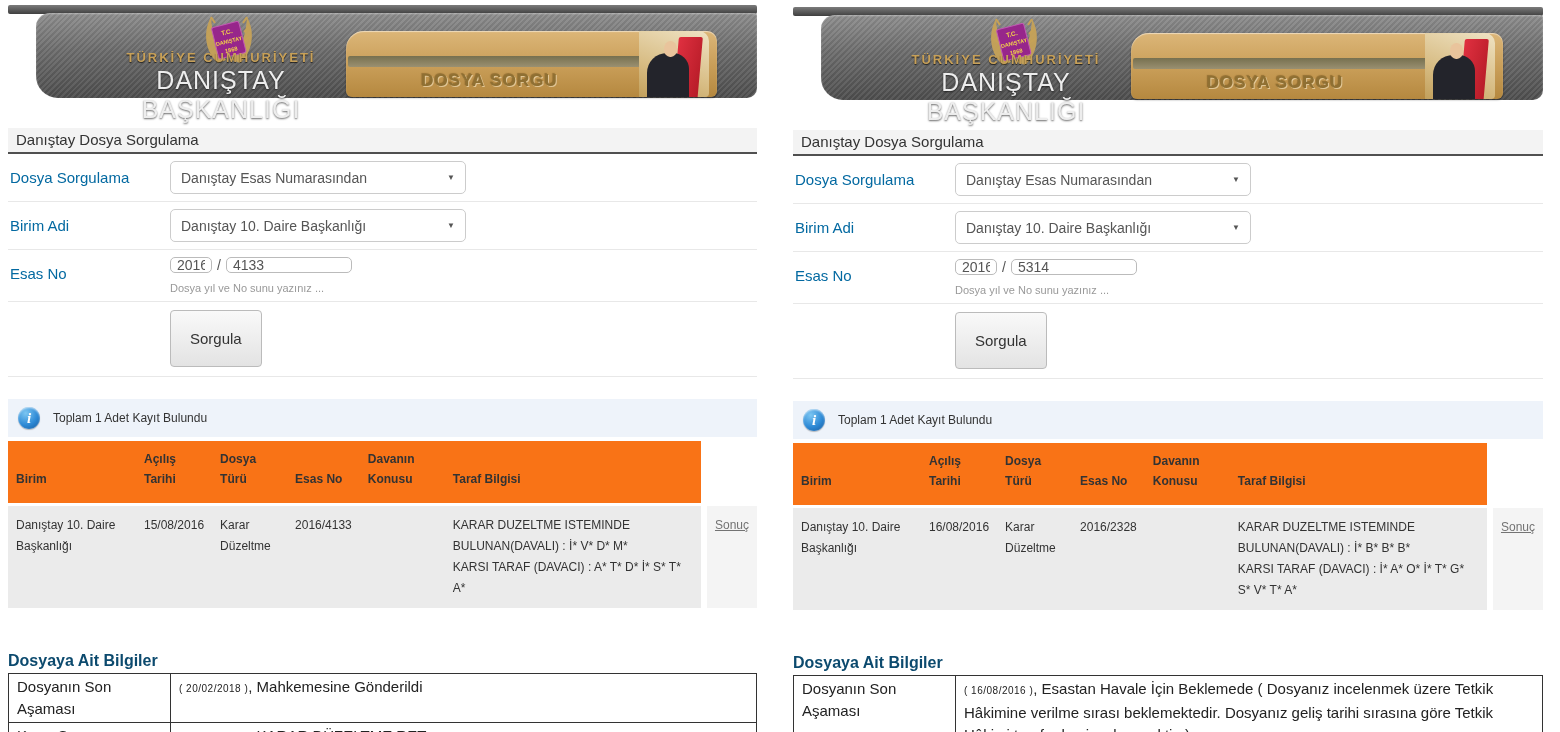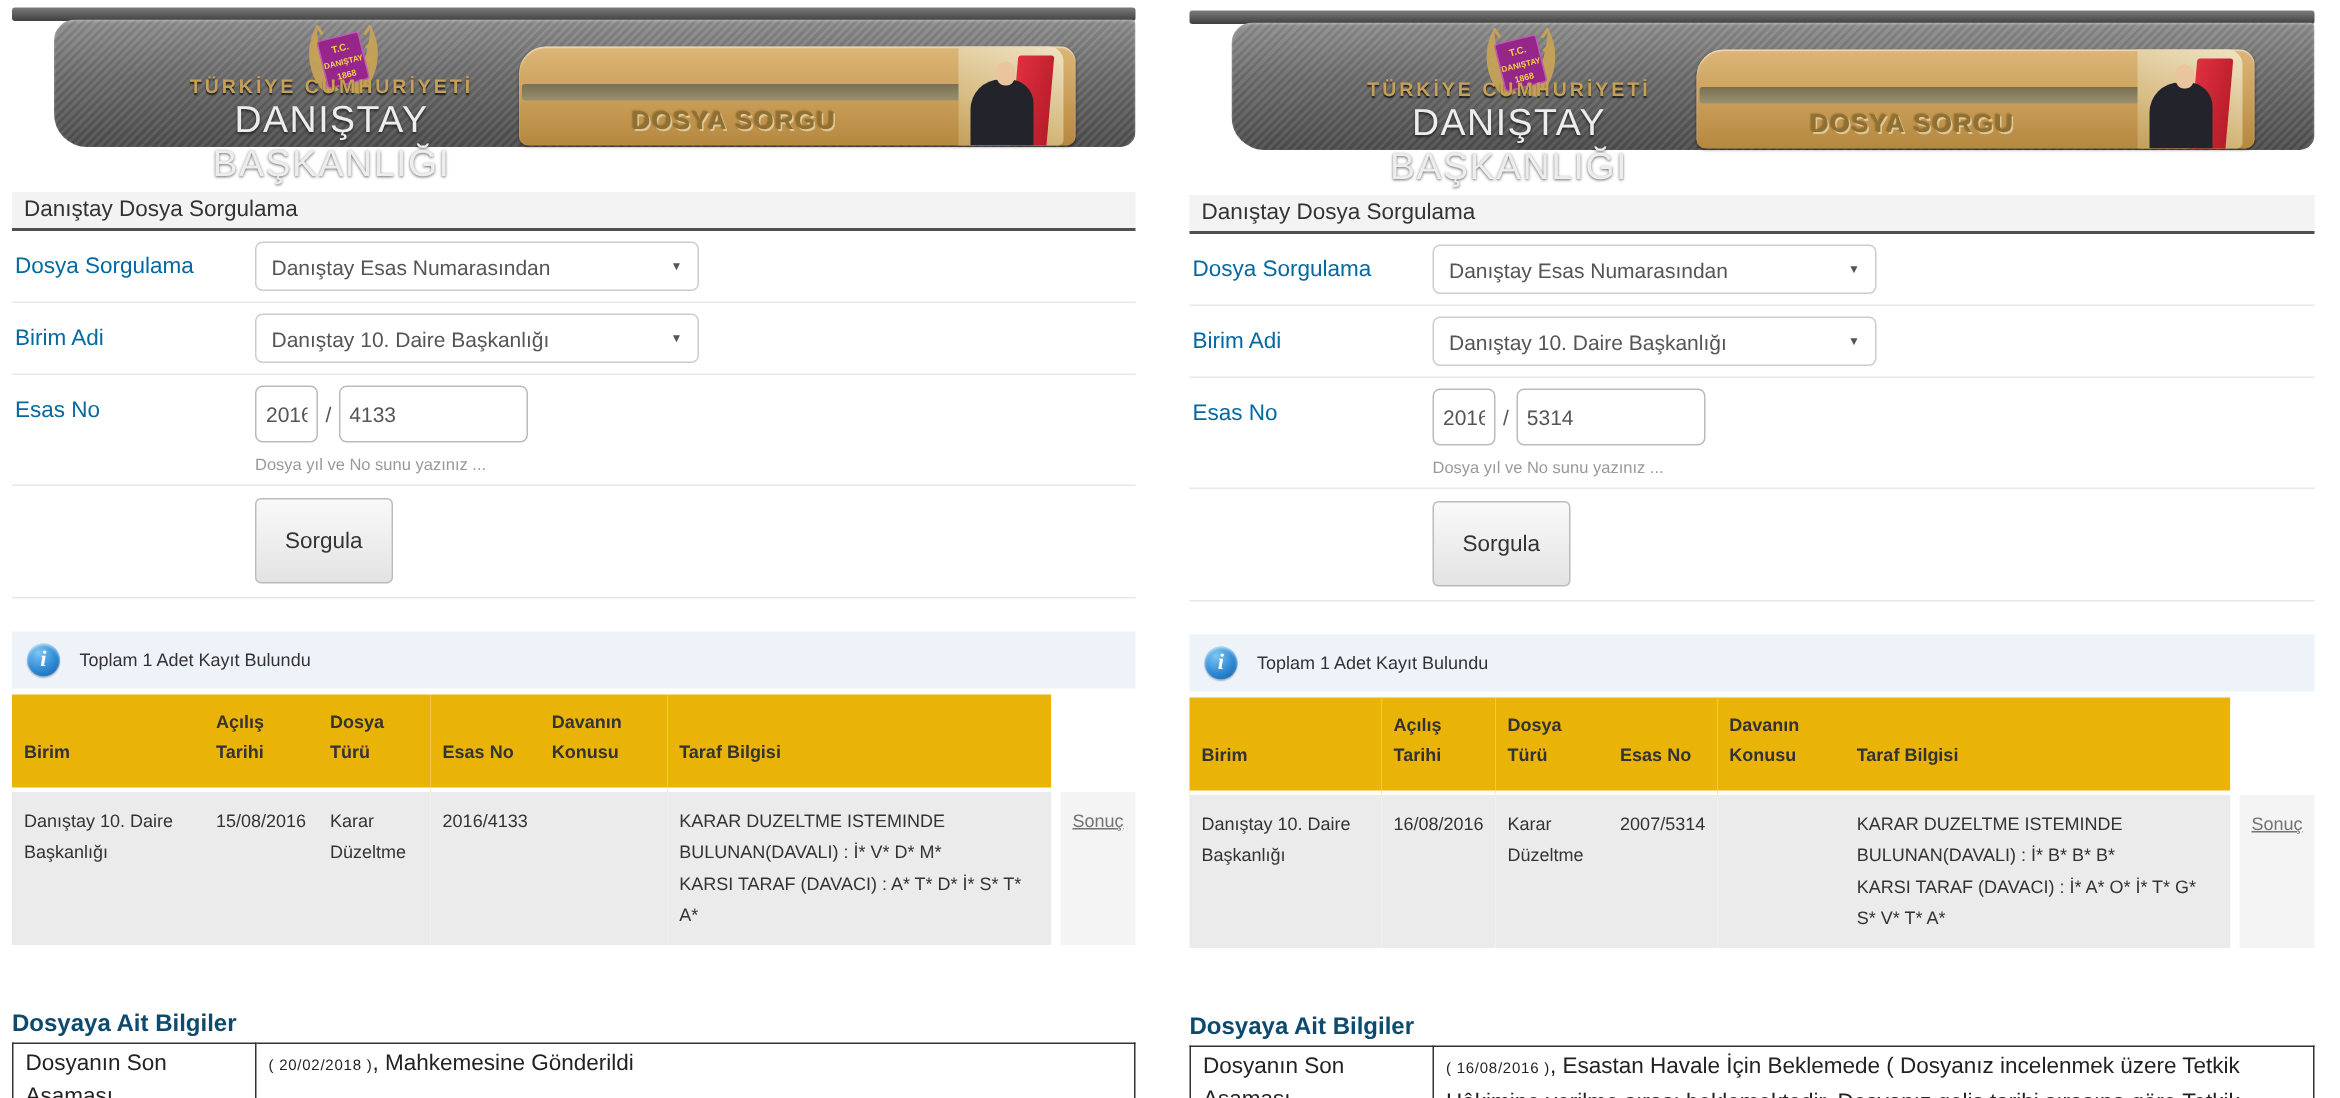--- a/index.html
+++ b/index.html
@@ -83,21 +83,21 @@
   .form-row:last-of-type { }
   .form-label { width:162px; padding:8px 0 0 2px; font-size:15px; color:#0369a1; flex:0 0 162px; }
   .select-box {
     width:296px; height:33px; border:1px solid #ccc; border-radius:5px; background:#fff;
     display:flex; align-items:center; justify-content:space-between;
     padding:0 10px; font-size:14px; color:#555; cursor:pointer;
   }
   .caret { font-size:8px; color:#555; }
   .esas-wrap { display:flex; flex-wrap:wrap; align-items:center; }
   .input {
-    height:38px; border:1px solid #bbb; border-radius:5px; padding:0 6px;
+    height:16px; border:1px solid #bbb; border-radius:5px; padding:0 6px;
     font-size:14px; color:#555; font-family:"Liberation Sans",sans-serif;
   }
   .input.year { width:42px; }
   .input.num  { width:126px; }
   .slash { margin:0 5px; color:#555; font-size:14px; }
   .hint { flex-basis:100%; margin-top:9px; font-size:11px; color:#999; }
   .submit-row { padding:8px 0 9px 162px; border-bottom:1px solid #e8e8e8; }
   .btn {
     background:linear-gradient(#f9f9f9,#e3e3e3); border:1px solid #bbb; border-radius:4px;
     padding:19px 19px; font-size:15px; color:#333; cursor:pointer;
@@ -111,21 +111,21 @@
   }
   .info-icon {
     width:22px; height:22px; border-radius:50%; flex:0 0 22px;
     background:radial-gradient(circle at 35% 28%, #7cc6f2 0%, #2e8ad6 55%, #15589c 100%);
     color:#fff; font-family:"Liberation Serif",serif; font-style:italic; font-weight:bold;
     display:flex; align-items:center; justify-content:center; font-size:15px;
     box-shadow:inset 0 1px 2px rgba(255,255,255,.7), 0 1px 1px rgba(0,0,0,.25);
   }
   table.results { width:100%; border-collapse:separate; border-spacing:0; margin-top:4px; font-size:12px; }
   table.results th {
-    background:#eab308; color:#333; font-weight:bold; text-align:left;
+    background:#f97316; color:#333; font-weight:bold; text-align:left;
     vertical-align:bottom; padding:8px 8px 14px 8px; line-height:20px;
     border-bottom:3px solid #fff;
   }
   table.results td {
     background:#ebebeb; color:#333; vertical-align:top;
     padding:9px 8px; line-height:21px;
   }
   .col-birim { width:128px; } .col-acilis { width:75px; } .col-tur { width:75px; }
   .col-esas { width:70px; } .col-konu { width:85px; }
   .sonuc-head { background:#fff !important; border-left:6px solid #fff; width:48px; }
@@ -338,21 +338,21 @@
           <th class="col-konu">Davanın Konusu</th>
           <th>Taraf Bilgisi</th>
           <th class="sonuc-head"></th>
         </tr>
       </thead>
       <tbody>
         <tr>
           <td>Danıştay 10. Daire Başkanlığı</td>
           <td>16/08/2016</td>
           <td>Karar Düzeltme</td>
-          <td>2007/5314</td>
+          <td>2016/2328</td>
           <td></td>
           <td>
             <div>KARAR DUZELTME ISTEMINDE BULUNAN(DAVALI) : İ* B* B* B*</div>
             <div>KARSI TARAF (DAVACI) : İ* A* O* İ* T* G* S* V* T* A*</div>
           </td>
           <td class="sonuc-cell">
             <a class="sonuc-link">Sonuç</a>
           </td>
         </tr>
       </tbody>

